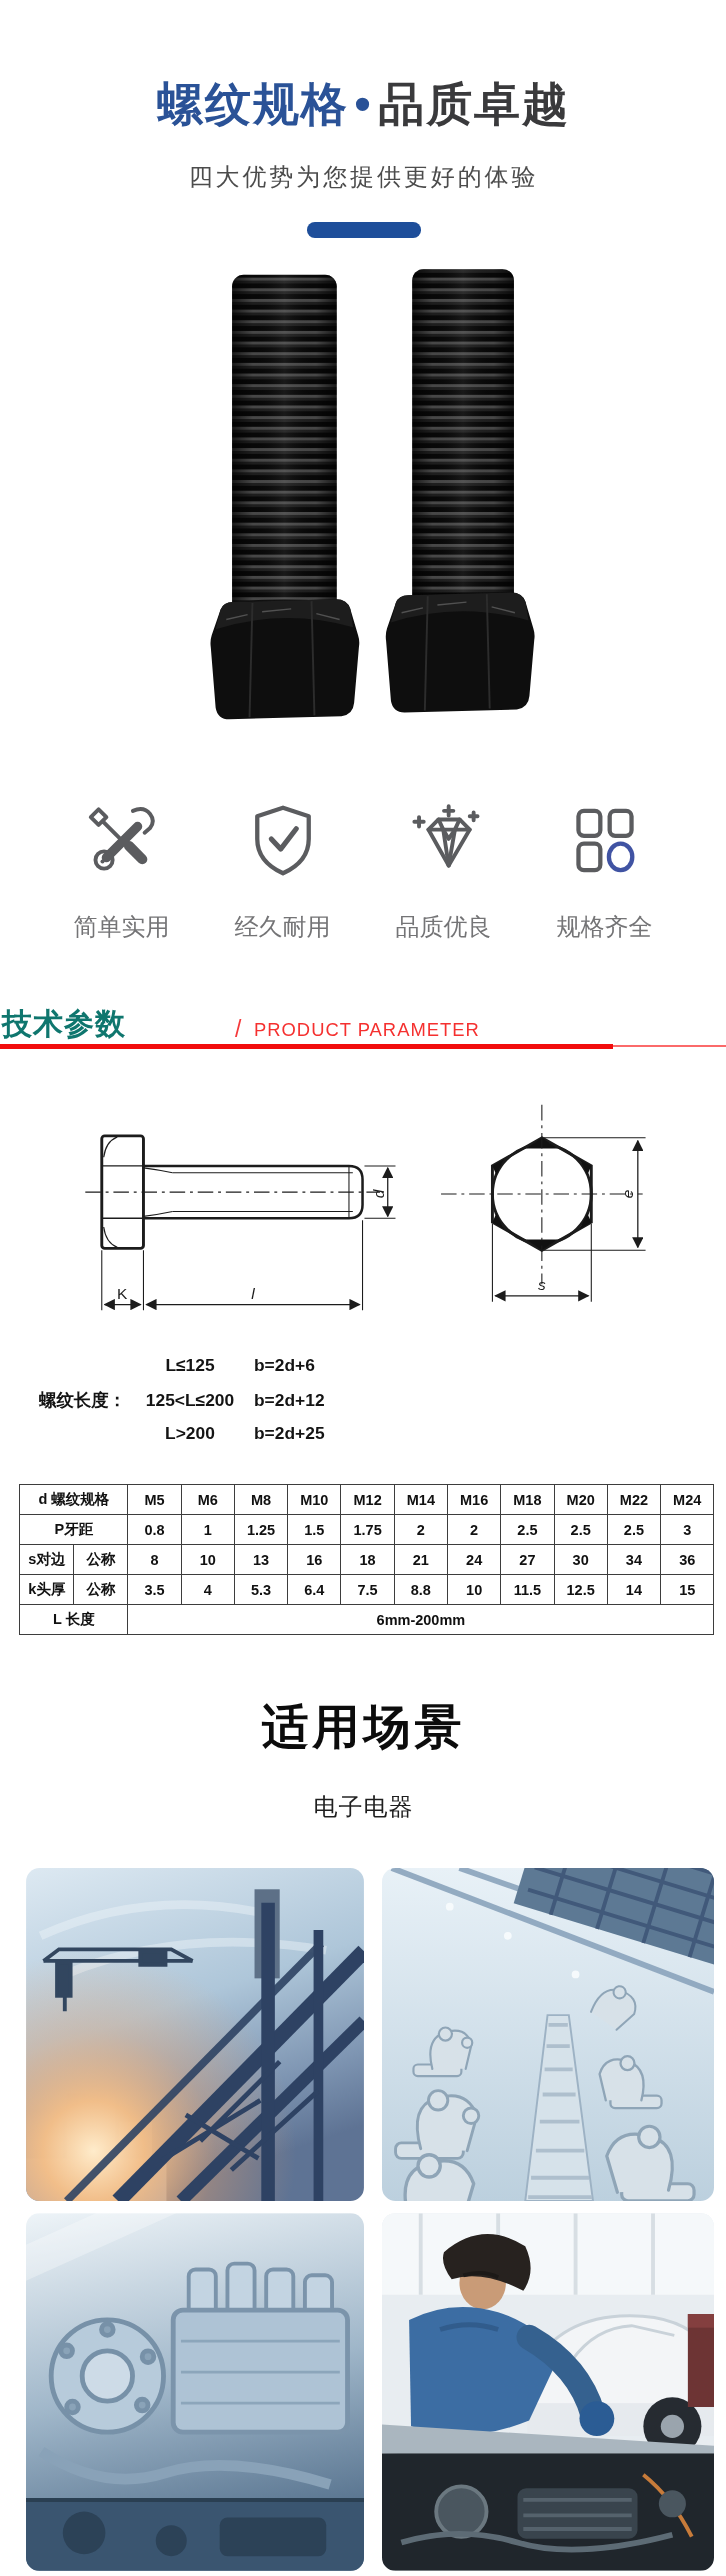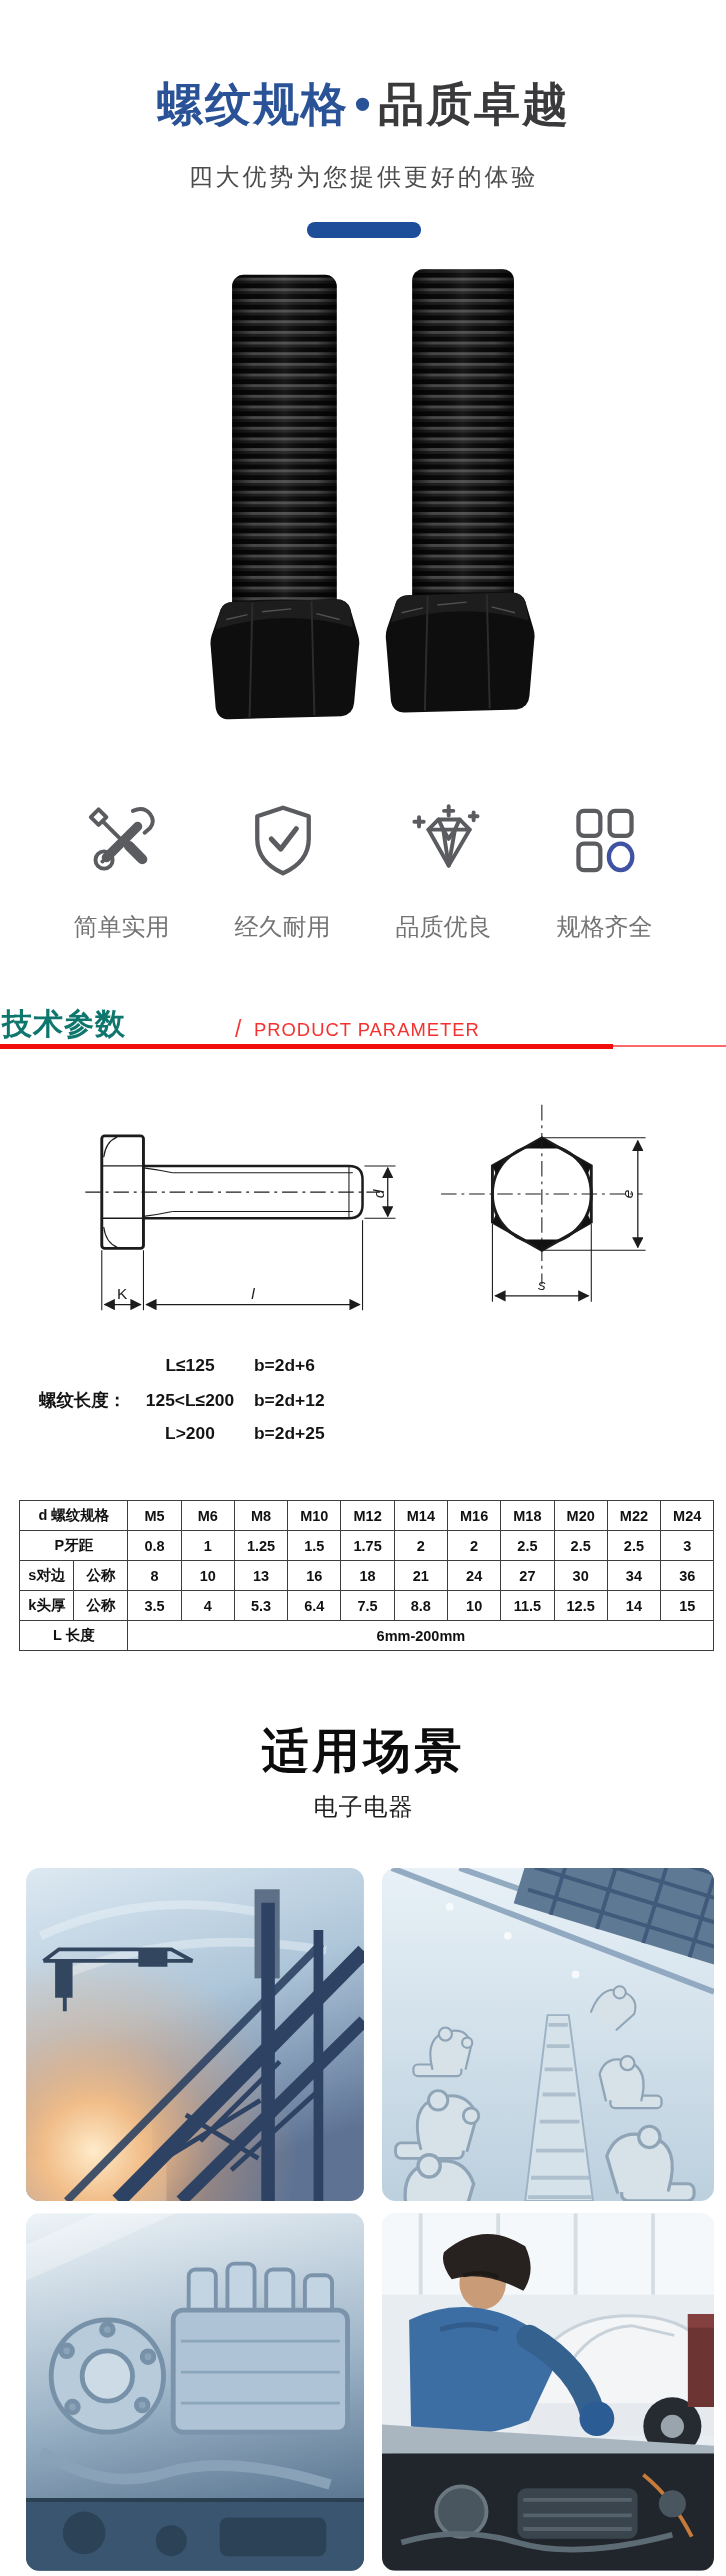--- a/index.html
+++ b/index.html
@@ -39,28 +39,28 @@
   .drawing { position:absolute; top:1066px; left:0; width:727px; height:291px; }
 
   
   .thread-block { position:absolute; top:1355px; left:0; width:678px; }
   .tl-row { display:flex; align-items:baseline; margin-bottom:11.6px; }
   .tl-label { width:126px; text-align:right; font-size:17.4px; font-weight:700; color:#141414; }
   .tl-cond  { width:128px; text-align:center; font-size:17.4px; font-weight:700; color:#141414; white-space:nowrap; }
   .tl-form  { width:89px; text-align:left; font-size:17.4px; font-weight:700; color:#141414; }
 
   
-  .spec-table-wrap { position:absolute; top:1484px; left:19.4px; width:695px;margin-top:16px; }
+  .spec-table-wrap { position:absolute; top:1484px; left:19.4px; width:695px; }
   table.spec { width:100%; border-collapse:collapse; table-layout:fixed; }
   table.spec td { border:1.6px solid #3d3d3d; height:30px; text-align:center; vertical-align:middle;
     font-size:14.5px; font-weight:600; color:#111; padding:0 1px; white-space:nowrap; }
 
   
   .scene-title { position:absolute; top:1696px; left:0; width:727px; text-align:center;
-    font-size:47px; font-weight:900; color:#0c0c0c; letter-spacing:3.9px;margin-top:24px; }
+    font-size:47px; font-weight:900; color:#0c0c0c; letter-spacing:3.9px; }
   .scene-desc { position:absolute; top:1790px; left:0; width:727px; text-align:center;
     font-size:24px; font-weight:500; color:#1f1f1f; line-height:33px; letter-spacing:1px; }
 
   .scene-img { position:absolute; border-radius:13.6px; overflow:hidden; }
   .scene-img svg { display:block; }
   .img1 { top:1868px; left:26px;  width:338px; height:333px; }
   .img2 { top:1868px; left:382px; width:332px; height:333px; }
   .img3 { top:2213px; left:26px;  width:338px; height:358px; }
   .img4 { top:2213px; left:382px; width:332px; height:358px; }
 </style>

